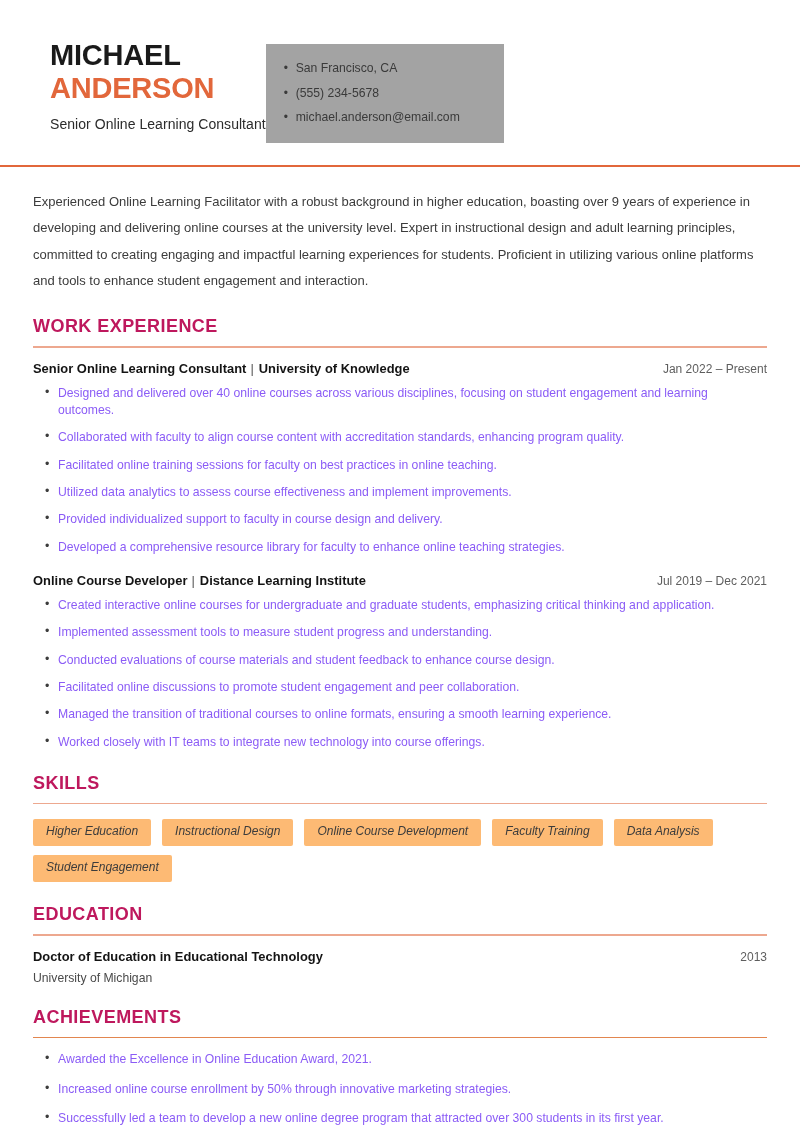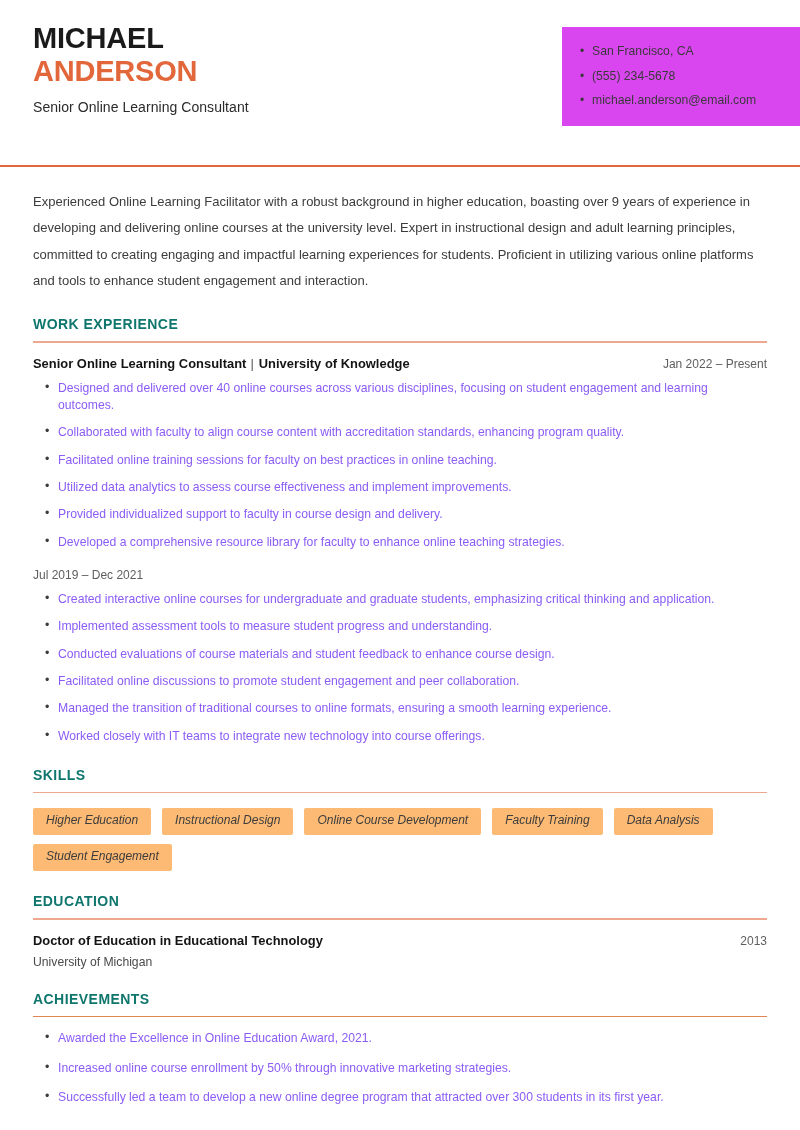--- a/index.html
+++ b/index.html
@@ -17,22 +17,22 @@
     height: 1130px;
     background: #ffffff;
     overflow: hidden;
   }
 
   
   .header {
     position: relative;
     display: flex;
     align-items: flex-start;
-    justify-content: space-between;
-    padding: 0;
+    justify-content: flex-start;
+    padding: 17px;
     height: 165px;
     box-sizing: border-box;
   }
   .identity {
     padding: 22px 0 0 33px;
   }
   .name-line {
     font-size: 29px;
     font-weight: bold;
     line-height: 1.13;
@@ -43,21 +43,21 @@
   .job-title {
     margin-top: 11px;
     font-size: 14px;
     color: #2b2b2b;
     font-weight: normal;
     letter-spacing: 0.05px;
   }
   .contact-box {
     width: 238px;
     margin-top: 27px;
-    background: #d946ef;
+    background: #a3a3a3;
     padding: 12px 0 13px 0;
     box-sizing: border-box;
   }
   .contact-list {
     list-style: none;
     margin: 0;
     padding: 0 10px 0 30px;
   }
   .contact-list li {
     position: relative;
@@ -91,23 +91,23 @@
     margin: 0;
     padding: 22px 0 0 0;
     font-size: 13px;
     line-height: 2.02;
     color: #3c3c3c;
     max-width: 728px;
   }
 
   .section { margin-top: 22px; }
   .section-title {
-    font-size: 14px;
+    font-size: 18px;
     font-weight: bold;
-    color: #0f766e;
+    color: #be185d;
     letter-spacing: 0.45px;
     text-transform: uppercase;
     margin: 0 0 9px 0;
   }
   .section-rule {
     height: 1.6px;
     background: #eda88f;
     margin-bottom: 13px;
   }
   .section-rule.strong { background: #e2864f; }
@@ -248,20 +248,23 @@
           <li>Collaborated with faculty to align course content with accreditation standards, enhancing program quality.</li>
           <li>Facilitated online training sessions for faculty on best practices in online teaching.</li>
           <li>Utilized data analytics to assess course effectiveness and implement improvements.</li>
           <li>Provided individualized support to faculty in course design and delivery.</li>
           <li>Developed a comprehensive resource library for faculty to enhance online teaching strategies.</li>
         </ul>
       </div>
 
       <div class="entry">
         <div class="entry-head">
+          <div class="entry-role">
+            <span>Online Course Developer</span><span class="entry-sep">|</span><span>Distance Learning Institute</span>
+          </div>
           <div class="entry-dates">Jul 2019 – Dec 2021</div>
         </div>
         <ul class="bullets">
           <li>Created interactive online courses for undergraduate and graduate students, emphasizing critical thinking and application.</li>
           <li>Implemented assessment tools to measure student progress and understanding.</li>
           <li>Conducted evaluations of course materials and student feedback to enhance course design.</li>
           <li>Facilitated online discussions to promote student engagement and peer collaboration.</li>
           <li>Managed the transition of traditional courses to online formats, ensuring a smooth learning experience.</li>
           <li>Worked closely with IT teams to integrate new technology into course offerings.</li>
         </ul>

